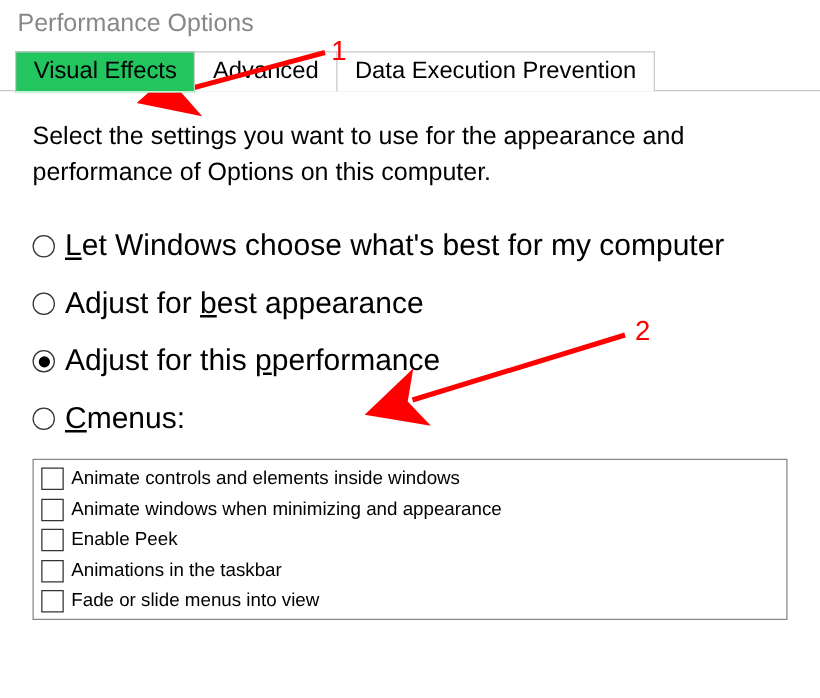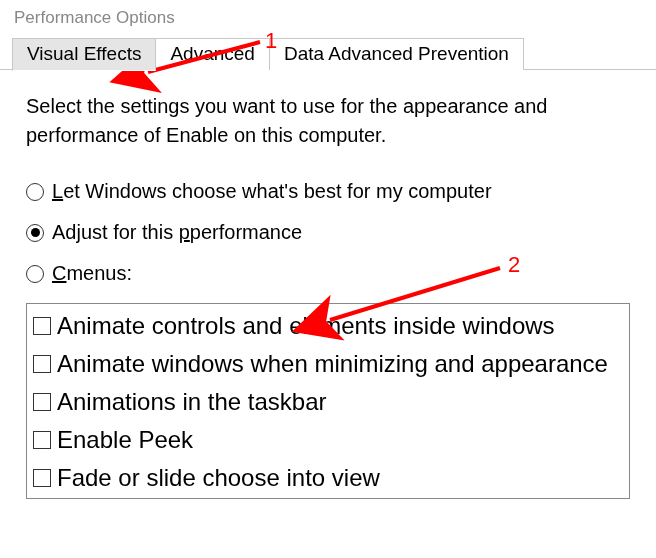--- a/index.html
+++ b/index.html
@@ -9,21 +9,21 @@
     font-family: "Segoe UI", Tahoma, sans-serif;
     font-size: 18px;
     color: #000;
     background: #fff;
     width: 656px;
     height: 558px;
     overflow: hidden;
     position: relative;
   }
   .window-title {
-    font-size: 17px;
+    font-size: 20px;
     color: #888;
     padding: 8px 14px 10px 14px;
   }
   .tabs {
     display: flex;
     align-items: flex-end;
     padding-left: 12px;
     position: relative;
   }
   .tabs-baseline {
@@ -38,42 +38,42 @@
     padding: 4px 14px 5px 14px;
     font-size: 19px;
     color: #000;
     background: #fff;
     margin-right: -1px;
     position: relative;
     cursor: pointer;
   }
   .tab.active {
     z-index: 2;
-    background: #e5e5e5;
+    background: #22c55e;
     border-bottom: 1px solid #fff;
     margin-bottom: -1px;
   }
   .tab:not(.active) {
     background: #fff;
   }
   .content {
     padding: 22px 26px 0 26px;
   }
   .intro {
     font-size: 20px;
     line-height: 1.45;
     margin-bottom: 30px;
   }
   .radios { }
   .radio-row {
     display: flex;
     align-items: center;
     margin-bottom: 18px;
     cursor: pointer;
-    font-size: 20px;
+    font-size: 24px;
   }
   .radio-circle {
     width: 18px; height: 18px;
     border: 1.5px solid #333;
     border-radius: 50%;
     margin-right: 8px;
     display: inline-flex;
     align-items: center;
     justify-content: center;
     flex-shrink: 0;
@@ -88,21 +88,21 @@
   .accel { text-decoration: underline; }
   .listbox {
     border: 1px solid #888;
     margin: 4px 0 0 0;
     padding: 4px 6px 0 6px;
     overflow: hidden;
   }
   .check-row {
     display: flex;
     align-items: center;
-    font-size: 24px;
+    font-size: 15px;
     line-height: 1.5;
     margin-bottom: 2px;
     cursor: pointer;
   }
   .check-box {
     width: 18px; height: 18px;
     border: 1.5px solid #333;
     margin-right: 6px;
     flex-shrink: 0;
   }
@@ -121,30 +121,34 @@
 </style>
 </head>
 <body>
 
 <div class="window-title">Performance Options</div>
 
 <div class="tabs">
   <div class="tabs-baseline"></div>
   <div class="tab active">Visual Effects</div>
   <div class="tab">Advanced</div>
-  <div class="tab">Data Advanced Prevention</div>
+  <div class="tab">Data Execution Prevention</div>
 </div>
 
 <div class="content">
-  <div class="intro">Select the settings you want to use for the appearance and performance of Enable on this computer.</div>
+  <div class="intro">Select the settings you want to use for the appearance and performance of Options on this computer.</div>
 
   <div class="radios">
     <div class="radio-row">
       <span class="radio-circle"></span>
       <span><span></span><span class="accel">L</span><span>et Windows choose what's best for my computer</span></span>
+    </div>
+    <div class="radio-row">
+      <span class="radio-circle"></span>
+      <span><span>Adjust for </span><span class="accel">b</span><span>est appearance</span></span>
     </div>
     <div class="radio-row selected">
       <span class="radio-circle">
           <span class="radio-dot"></span>
         </span>
       <span><span>Adjust for this </span><span class="accel">p</span><span>performance</span></span>
     </div>
     <div class="radio-row">
       <span class="radio-circle"></span>
       <span><span></span><span class="accel">C</span><span>menus:</span></span>
@@ -155,29 +159,29 @@
     <div class="check-row">
       <span class="check-box"></span>
       <span>Animate controls and elements inside windows</span>
     </div>
     <div class="check-row">
       <span class="check-box"></span>
       <span>Animate windows when minimizing and appearance</span>
     </div>
     <div class="check-row">
       <span class="check-box"></span>
+      <span>Enable Peek</span>
+    </div>
+    <div class="check-row">
+      <span class="check-box"></span>
       <span>Animations in the taskbar</span>
     </div>
     <div class="check-row">
       <span class="check-box"></span>
-      <span>Enable Peek</span>
-    </div>
-    <div class="check-row">
-      <span class="check-box"></span>
-      <span>Fade or slide choose into view</span>
+      <span>Fade or slide menus into view</span>
     </div>
   </div>
 </div>
 
 <svg class="arrow anno" style="left:0;top:0" width="656" height="558">
   <defs>
     <marker id="ah1" markerWidth="12" markerHeight="12" refX="2" refY="6" orient="auto">
       <path d="M0,0 L12,6 L0,12 L3,6 Z" fill="#ff0000"></path>
     </marker>
   </defs>

